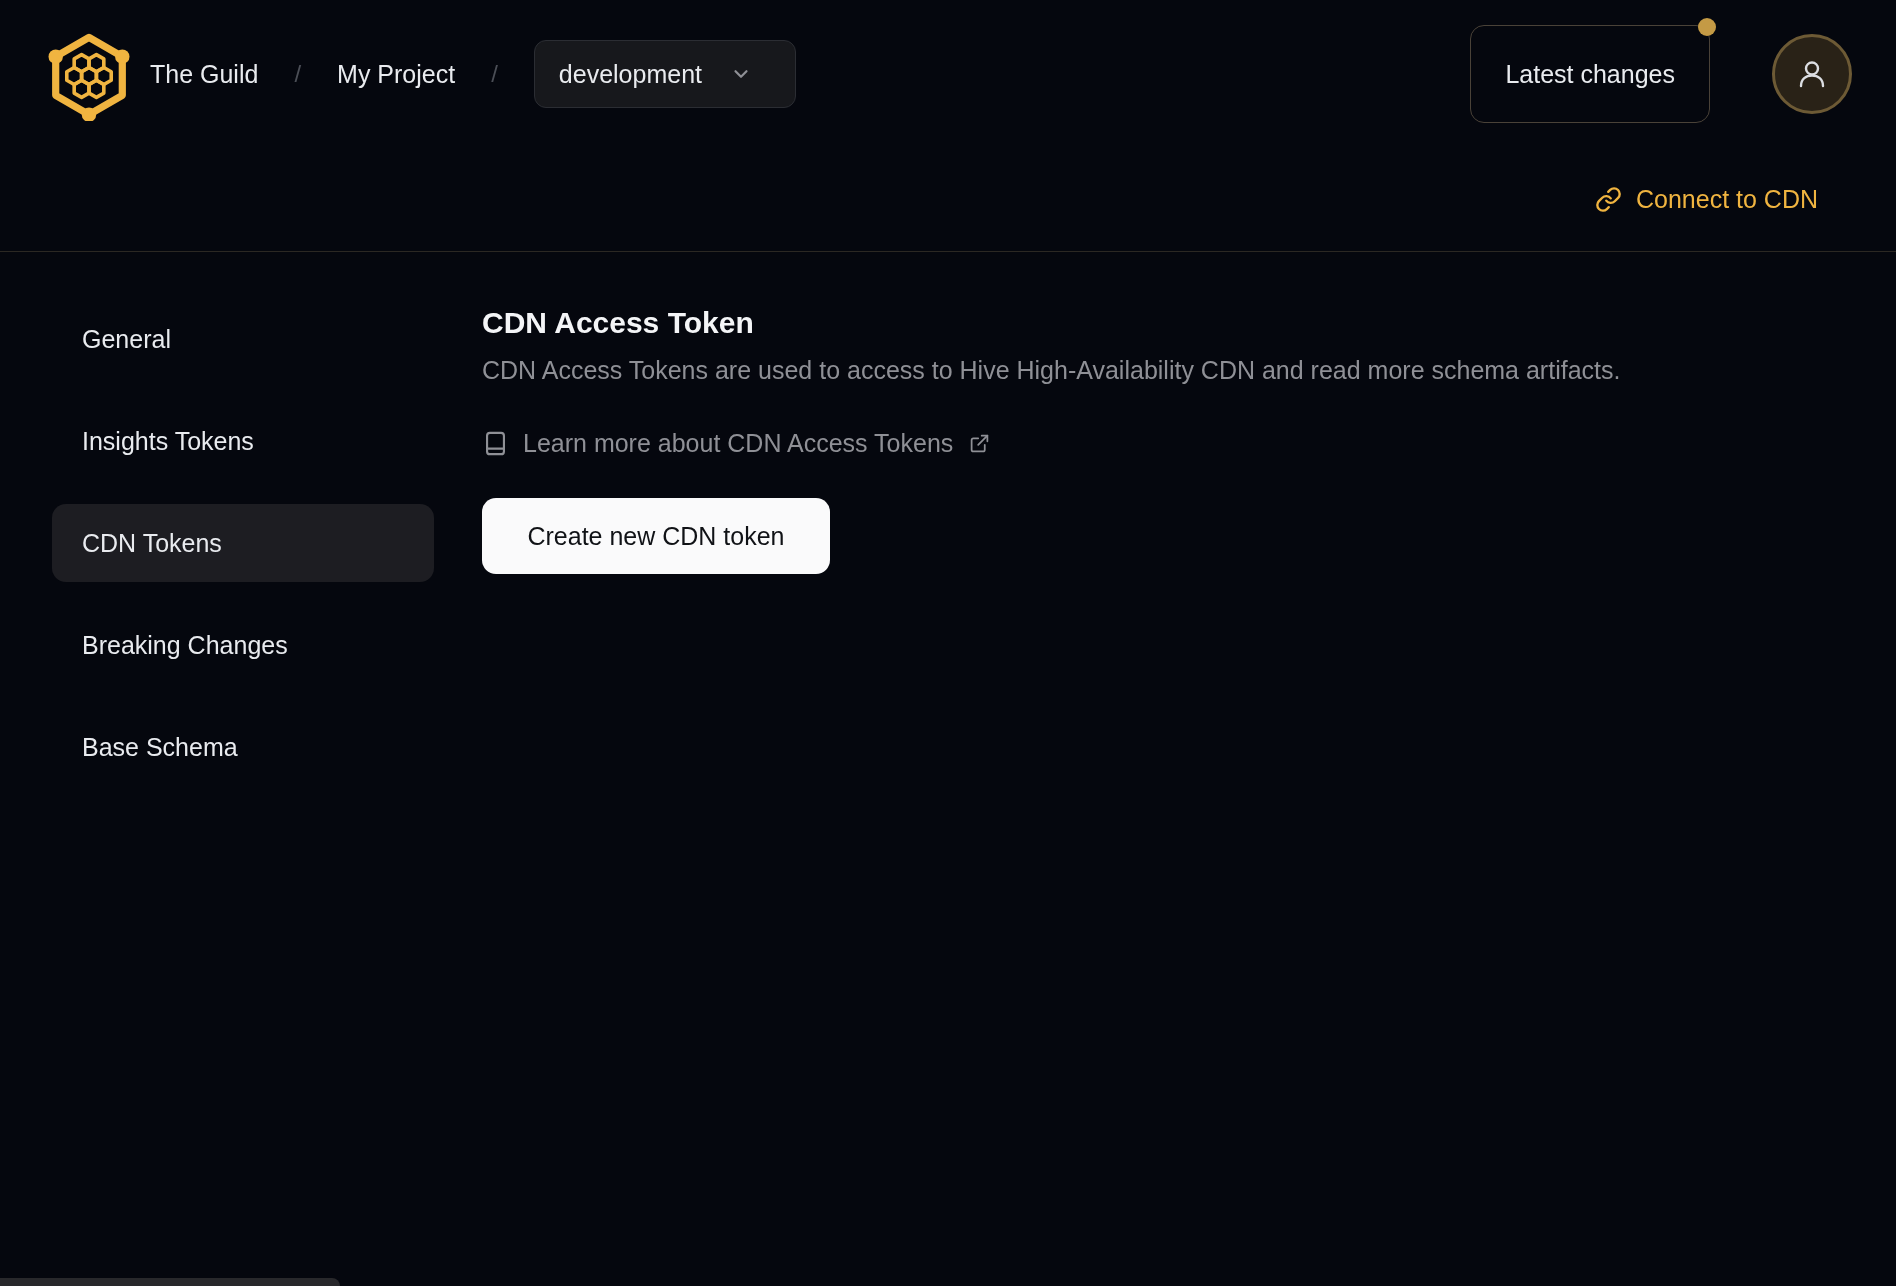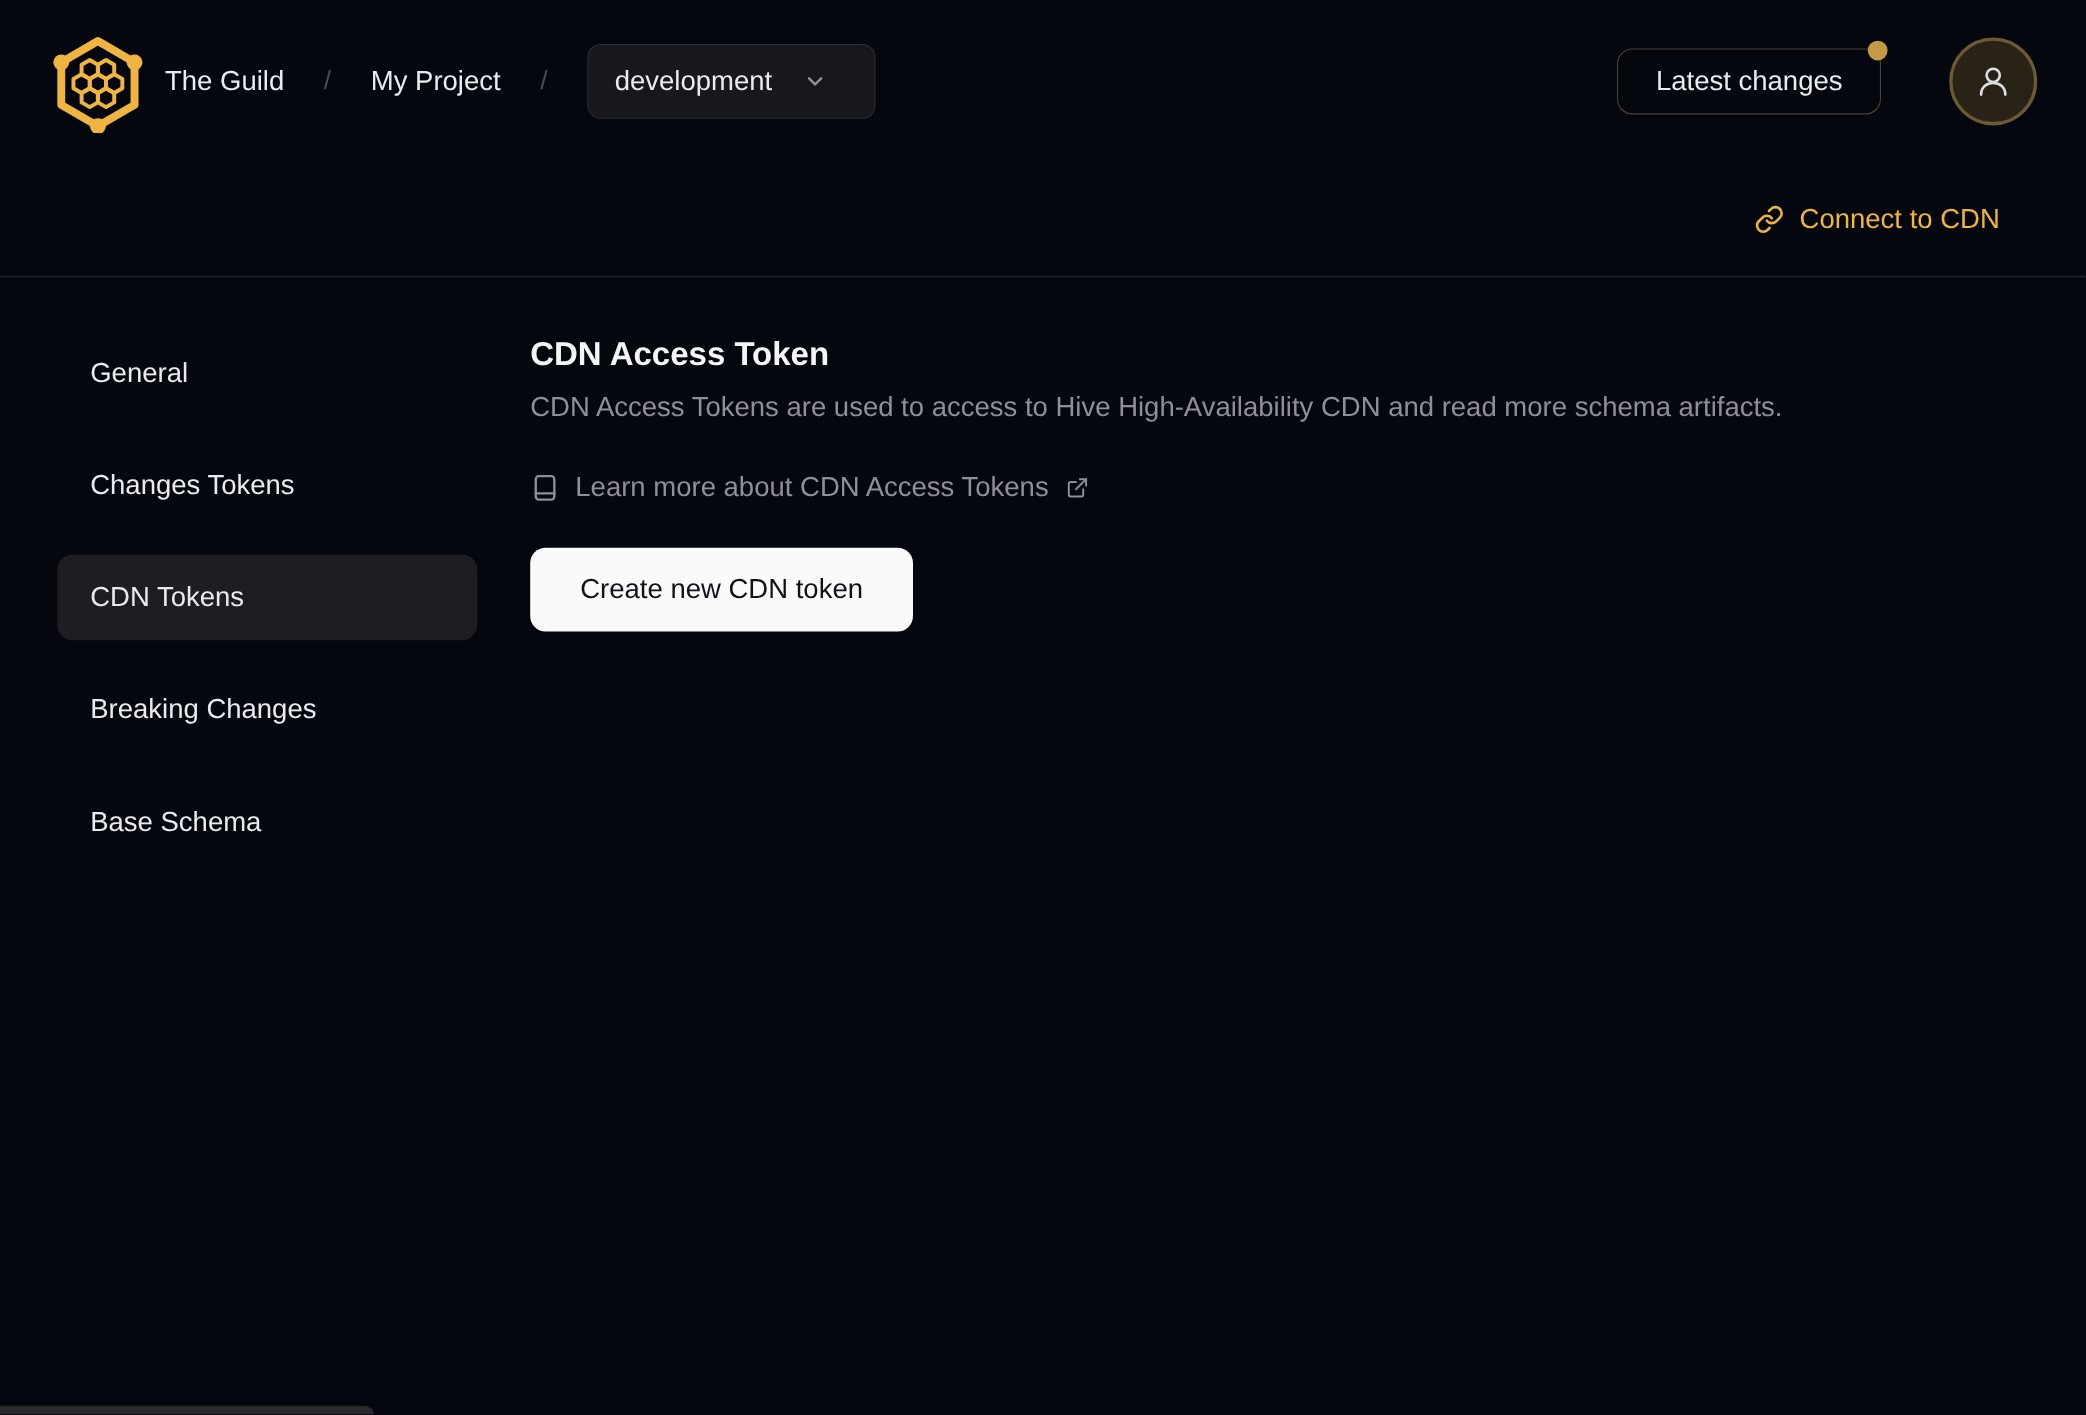--- a/index.html
+++ b/index.html
@@ -30,21 +30,21 @@
     display:flex; align-items:center;
     padding: 0 22px 0 24px;
     cursor:pointer;
   }
   .select .select-value { font-size:25px; color:var(--text); }
   .select .chev { width:22px; height:22px; color:var(--text_muted); margin-left:28px; }
 
   .header-right { margin-left:auto; display:flex; align-items:center; }
   .btn-outline {
     position:relative;
-    height:60px;
+    height:98px;
     border:1px solid var(--warm_border);
     border-radius:14px;
     background:transparent;
     color:var(--text);
     font-size:25px;
     font-family:inherit;
     padding:0 34px;
     cursor:pointer;
   }
   .notif-dot {
@@ -202,21 +202,21 @@
       <path d="M10 13a5 5 0 0 0 7.54.54l3-3a5 5 0 0 0-7.07-7.07l-1.72 1.71"></path>
       <path d="M14 11a5 5 0 0 0-7.54-.54l-3 3a5 5 0 0 0 7.07 7.07l1.71-1.71"></path>
     </svg>
     <span>Connect to CDN</span>
   </div>
 </div>
 
 <div class="page-body">
   <aside class="side-nav">
     <div class="side-item">General</div>
-    <div class="side-item">Changes Tokens</div>
+    <div class="side-item">Insights Tokens</div>
     <div class="side-item active">CDN Tokens</div>
     <div class="side-item">Breaking Changes</div>
     <div class="side-item">Base Schema</div>
   </aside>
 
   <main class="main">
     <h1 class="page-title">CDN Access Token</h1>
     <p class="page-desc">CDN Access Tokens are used to access to Hive High-Availability CDN and read more schema artifacts.</p>
 
     <div class="learn-link">

